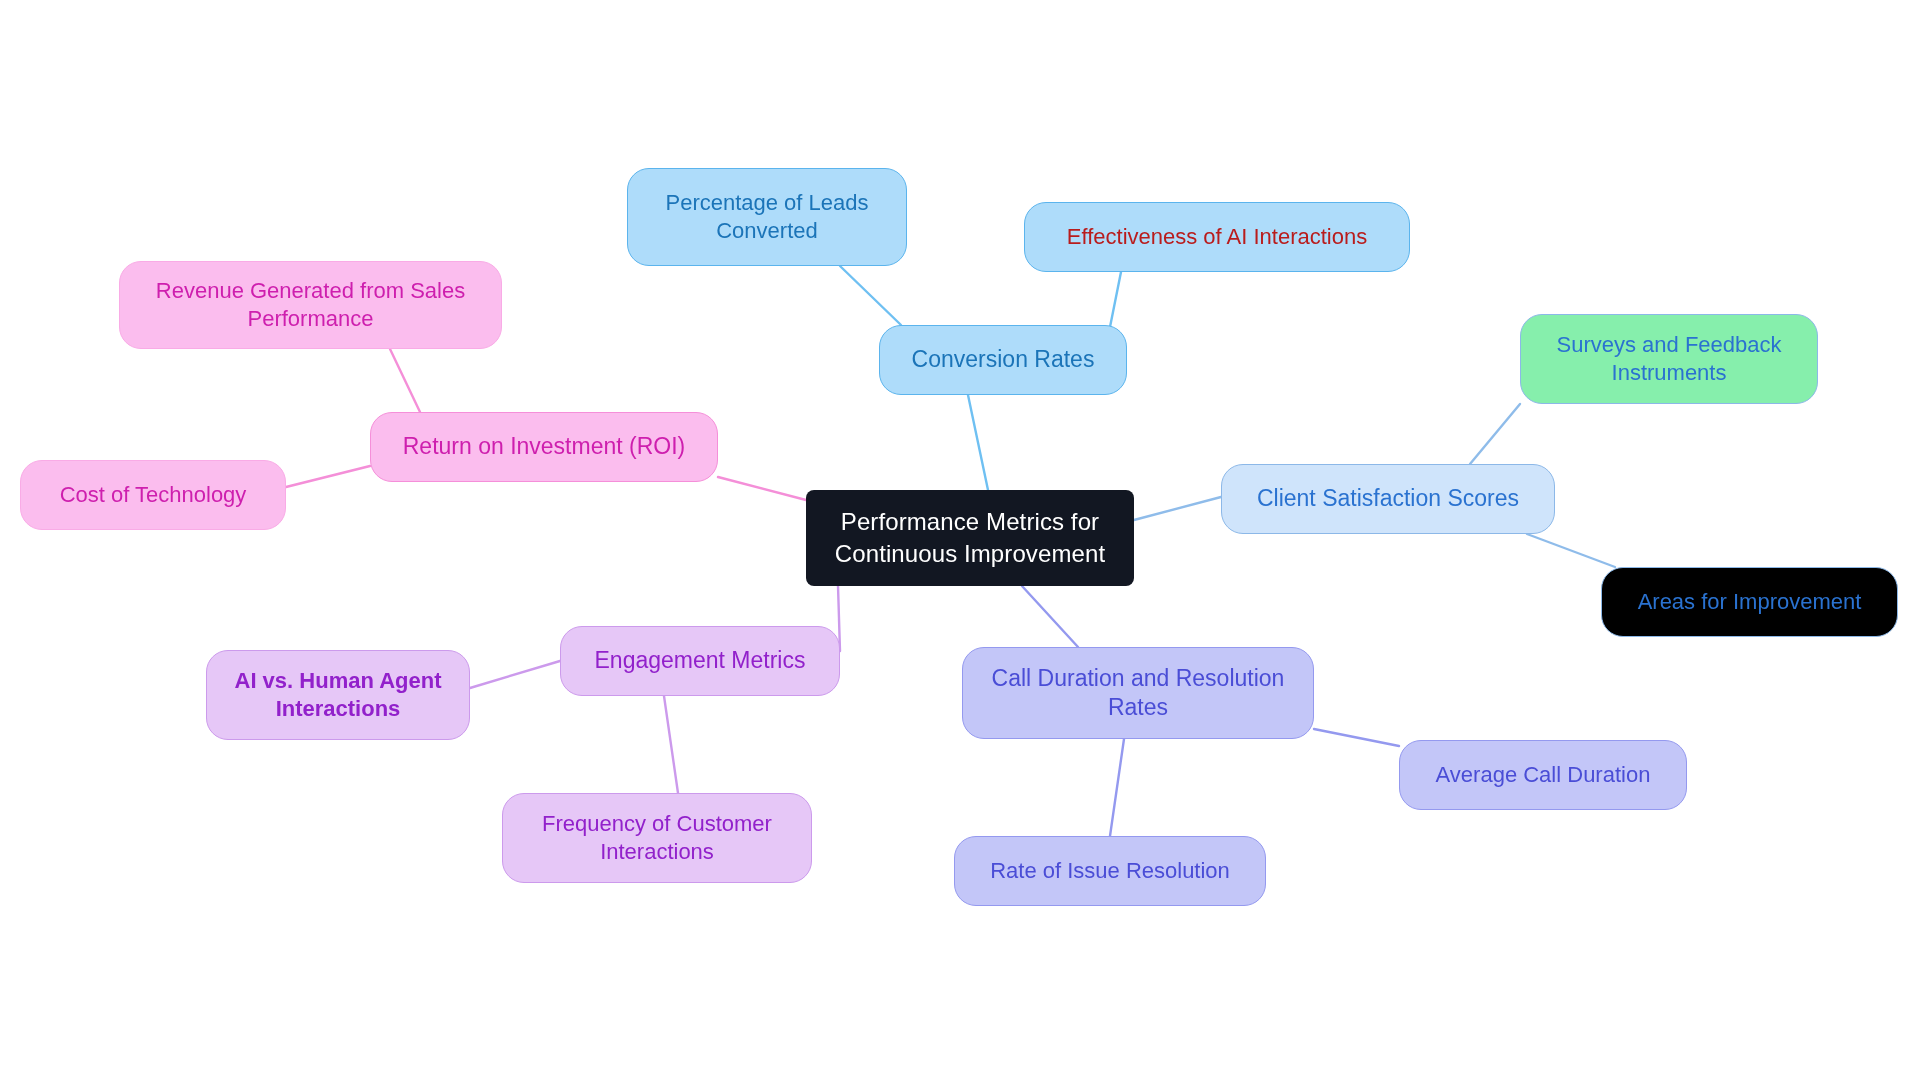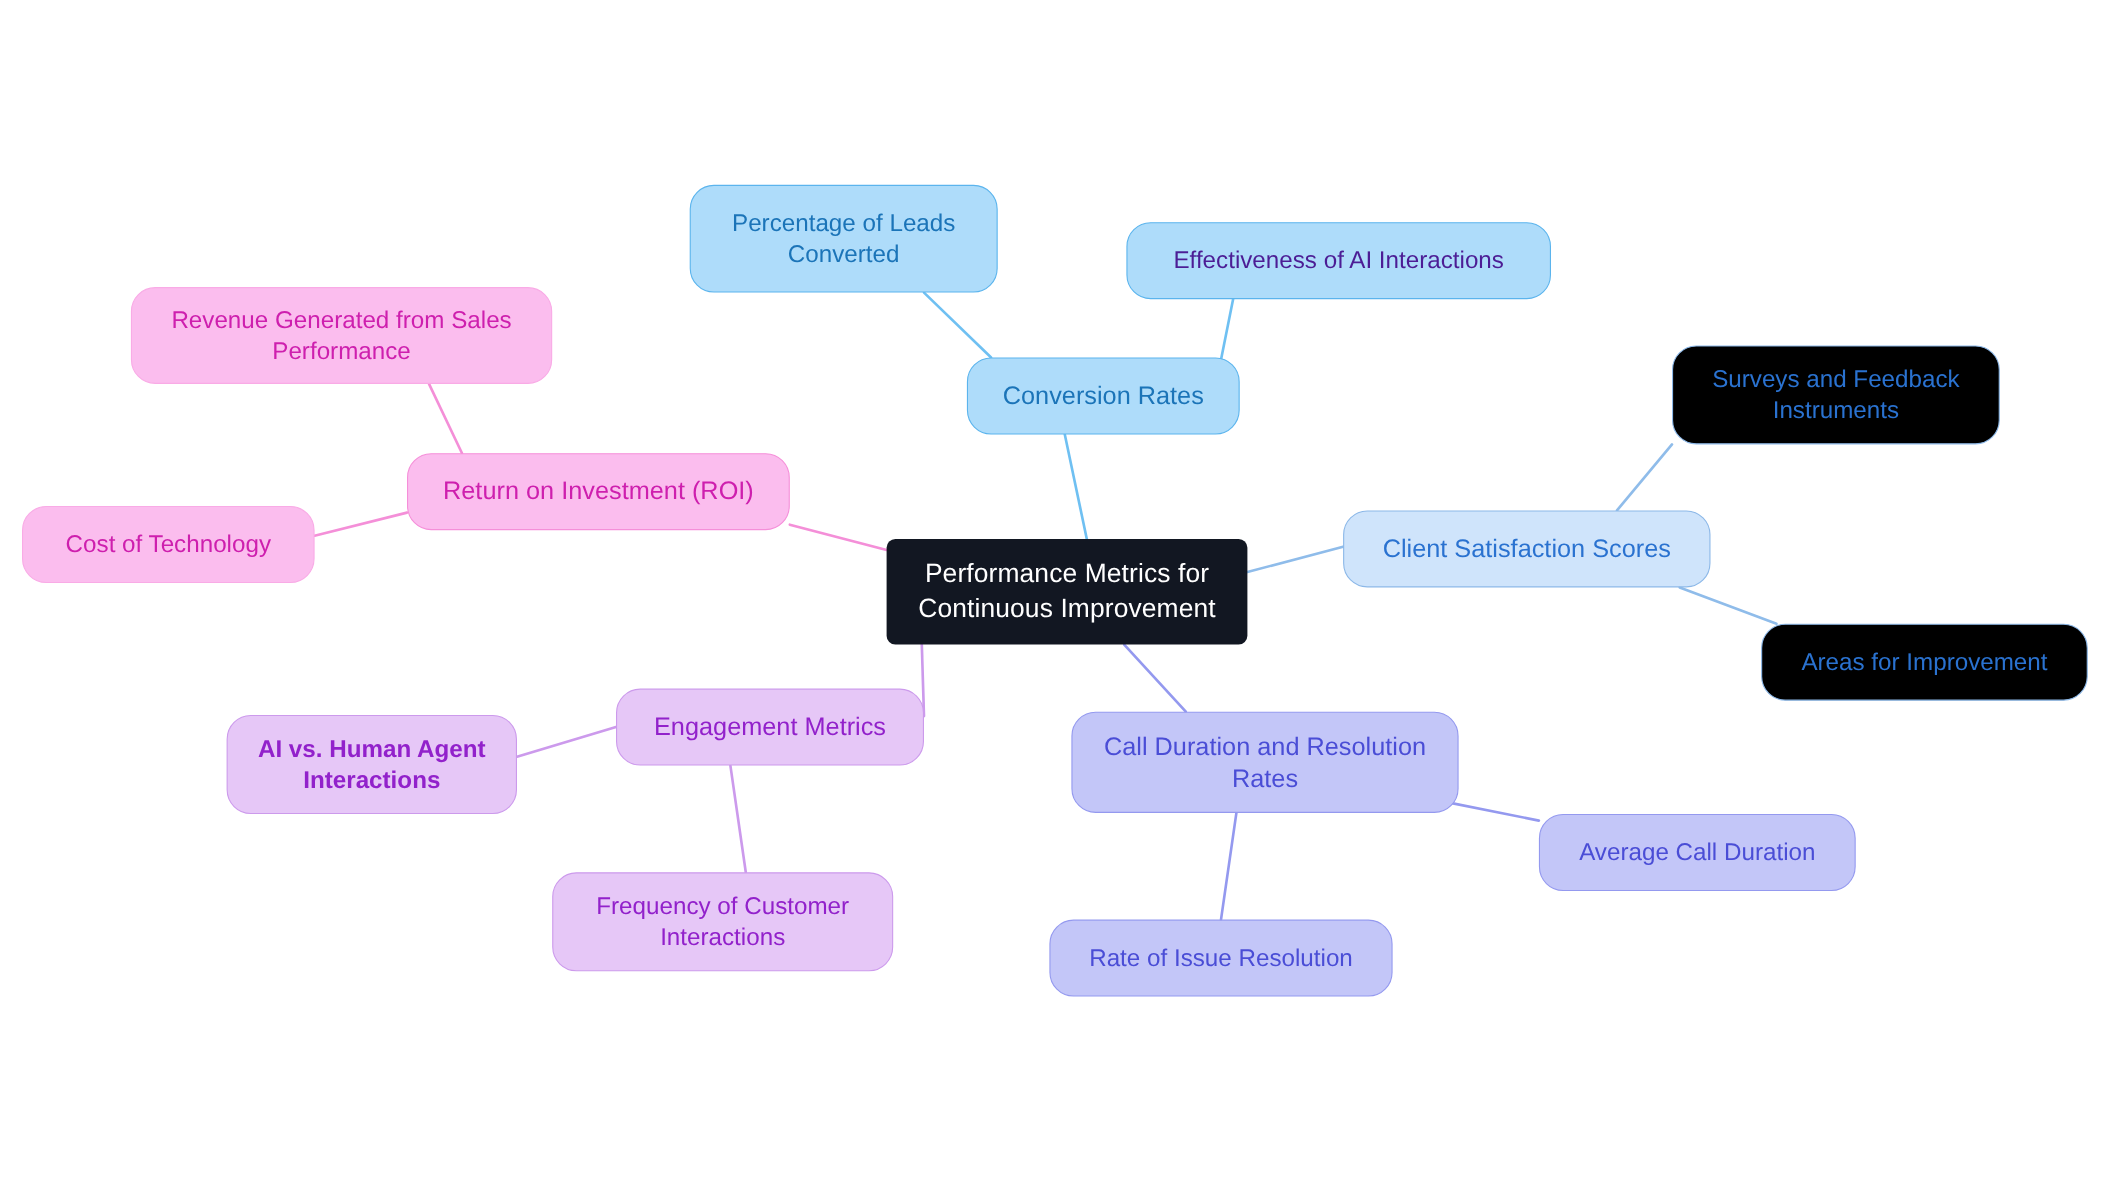--- a/index.html
+++ b/index.html
@@ -84,42 +84,42 @@
   <div id="node-layer">
       <div class="node root" style="left: 806px; top: 490px; width: 328px; height: 96px; background: rgb(18, 23, 34); color: rgb(255, 255, 255); border: none;">
         <span>Performance Metrics for Continuous Improvement</span>
       </div>
       <div class="node branch" style="left: 879px; top: 325px; width: 248px; height: 70px; background: rgb(174, 220, 250); color: rgb(27, 116, 184); border-color: rgb(91, 180, 237);">
         <span>Conversion Rates</span>
       </div>
       <div class="node leaf" style="left: 627px; top: 168px; width: 280px; height: 98px; background: rgb(174, 220, 250); color: rgb(27, 116, 184); border-color: rgb(91, 180, 237);">
         <span>Percentage of Leads Converted</span>
       </div>
-      <div class="node leaf" style="left: 1024px; top: 202px; width: 386px; height: 70px; background: rgb(174, 220, 250); color: #4c1d95; border-color: rgb(91, 180, 237); justify-content: flex-end;">
+      <div class="node leaf" style="left: 1024px; top: 202px; width: 386px; height: 70px; background: rgb(174, 220, 250); color: #b91c1c; border-color: rgb(91, 180, 237); justify-content: flex-end;">
         <span>Effectiveness of AI Interactions</span>
       </div>
       <div class="node branch" style="left: 370px; top: 412px; width: 348px; height: 70px; background: rgb(251, 189, 238); color: rgb(206, 31, 174); border-color: rgb(245, 143, 217);">
         <span>Return on Investment (ROI)</span>
       </div>
       <div class="node leaf" style="left: 119px; top: 261px; width: 383px; height: 88px; background: rgb(251, 189, 238); color: rgb(206, 31, 174); border-color: rgb(249, 171, 230);">
         <span>Revenue Generated from Sales Performance</span>
       </div>
       <div class="node leaf" style="left: 20px; top: 460px; width: 266px; height: 70px; background: rgb(251, 189, 238); color: rgb(206, 31, 174); border-color: rgb(249, 171, 230);">
         <span>Cost of Technology</span>
       </div>
       <div class="node branch" style="left: 1221px; top: 464px; width: 334px; height: 70px; background: rgb(207, 228, 251); color: rgb(42, 114, 208); border-color: rgb(140, 184, 232);">
         <span>Client Satisfaction Scores</span>
       </div>
-      <div class="node leaf" style="left: 1520px; top: 314px; width: 298px; height: 90px; background: #000000; color: rgb(42, 114, 208); border-color: rgb(140, 184, 232);">
+      <div class="node leaf" style="left: 1520px; top: 314px; width: 298px; height: 90px; background: #86efac; color: rgb(42, 114, 208); border-color: rgb(140, 184, 232);">
         <span>Surveys and Feedback Instruments</span>
       </div>
       <div class="node leaf" style="left: 1601px; top: 567px; width: 297px; height: 70px; background: #000000; color: rgb(42, 114, 208); border-color: rgb(140, 184, 232);">
         <span>Areas for Improvement</span>
       </div>
-      <div class="node branch" style="left: 962px; top: 647px; width: 352px; height: 92px; background: rgb(195, 198, 248); color: rgb(74, 77, 214); border-color: rgb(148, 153, 239); margin-left: 12px;">
+      <div class="node branch" style="left: 962px; top: 647px; width: 352px; height: 92px; background: rgb(195, 198, 248); color: rgb(74, 77, 214); border-color: rgb(148, 153, 239);">
         <span>Call Duration and Resolution Rates</span>
       </div>
       <div class="node leaf" style="left: 1399px; top: 740px; width: 288px; height: 70px; background: rgb(195, 198, 248); color: rgb(74, 77, 214); border-color: rgb(148, 153, 239);">
         <span>Average Call Duration</span>
       </div>
       <div class="node leaf" style="left: 954px; top: 836px; width: 312px; height: 70px; background: rgb(195, 198, 248); color: rgb(74, 77, 214); border-color: rgb(148, 153, 239);">
         <span>Rate of Issue Resolution</span>
       </div>
       <div class="node branch" style="left: 560px; top: 626px; width: 280px; height: 70px; background: rgb(230, 199, 247); color: rgb(146, 33, 203); border-color: rgb(204, 154, 236);">
         <span>Engagement Metrics</span>

